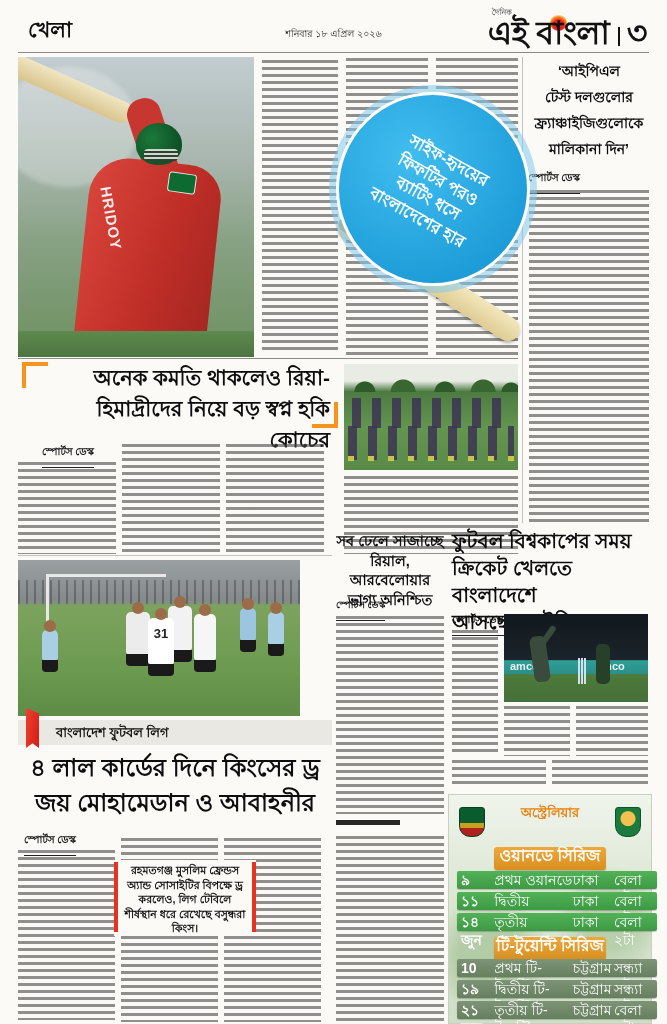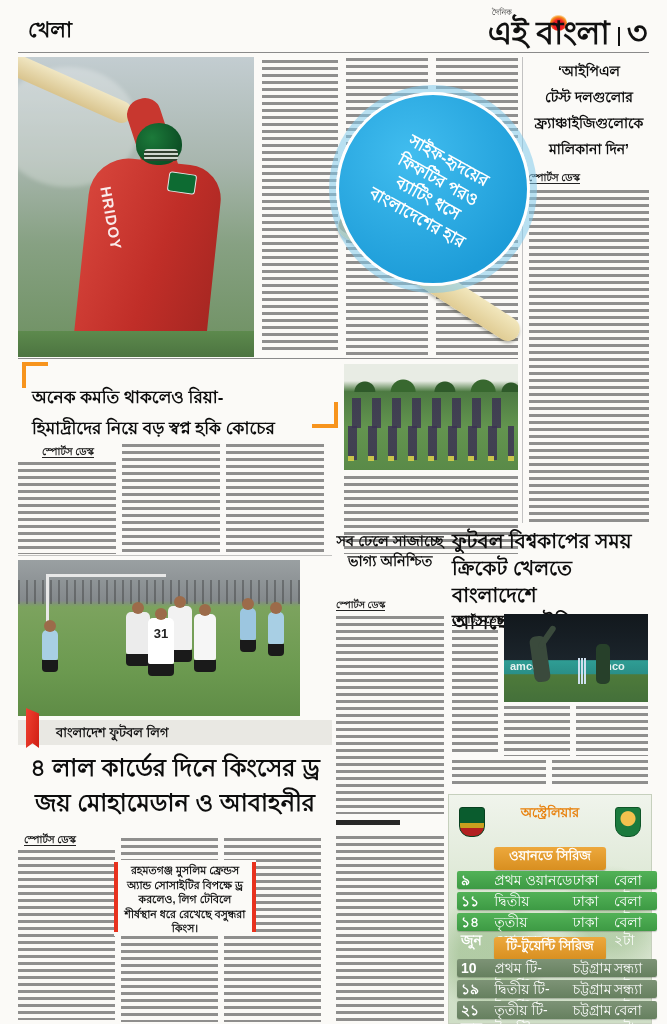--- a/index.html
+++ b/index.html
@@ -19,21 +19,21 @@
             background:radial-gradient(circle at 50% 65%,#ed1c24 0 35%,#f7941d 60%,rgba(247,148,29,0) 75%);z-index:0;}
   .logo-text,.logo-sep,.logo-num{position:relative;z-index:1;}
   .logo-sep{display:inline-block;width:1.5px;height:19px;background:#111;margin:0 7px 0 9px;vertical-align:-2px;}
   .hline{background:#8a8a8a;height:1px;}
   .vline{background:#c2c2c2;width:1px;}
 
   
   .hl{font-weight:800;color:#0d0d0d;}
   .center{text-align:center;}
   .byline{font-size:10px;font-weight:700;}
-  .byline span{border-bottom:1.2px solid #222;padding-bottom:0;}
+  .byline span{border-bottom:1.2px solid #222;padding-bottom:10px;}
 
   
   .photo-main{left:18px;top:57px;width:236px;height:300px;overflow:hidden;
      background:linear-gradient(to bottom,#c3cdd1 0%,#a8b6ae 35%,#87a183 62%,#6d9060 100%);}
   .pm-blur1{left:-20px;top:10px;width:140px;height:120px;border-radius:50%;background:rgba(255,255,255,.25);filter:blur(2px);}
   .pm-bat{left:-30px;top:18px;width:150px;height:22px;background:linear-gradient(#f0e6c2,#d9c48e);
           border-radius:11px;transform:rotate(24deg);}
   .pm-arm{left:118px;top:40px;width:34px;height:90px;background:#c8372f;border-radius:16px;transform:rotate(-18deg);}
   .pm-helmet{left:118px;top:66px;width:46px;height:42px;border-radius:50% 50% 46% 46%;background:radial-gradient(circle at 35% 35%,#1c7a3a,#0d5126 70%);}
   .pm-grill{left:126px;top:92px;width:34px;height:12px;background:repeating-linear-gradient(to bottom,#cfd8cf 0 2px,#31402f 2px 4px);border-radius:4px;}
@@ -55,21 +55,21 @@
   .bat-handle{position:absolute;left:0;top:4px;width:34px;height:16px;background:#b49a66;border-radius:8px;}
 
   
   .ipl-hl{left:528px;top:58px;width:122px;font-size:14px;line-height:26px;text-align:center;}
   .ipl-byline{left:528px;top:170px;width:122px;}
 
   
   .bracket{width:22px;height:22px;z-index:1;}
   .bracket-tl{left:22px;top:362px;border-left:4px solid #f7941d;border-top:4px solid #f7941d;}
   .bracket-br{left:312px;top:402px;border-right:4px solid #f7941d;border-bottom:4px solid #f7941d;}
-  .hockey-hl{left:32px;top:382px;width:298px;font-size:17px;line-height:31px;}
+  .hockey-hl{left:32px;top:362px;width:298px;font-size:21px;line-height:31px;text-align:right;}
   .hk-photo{left:344px;top:364px;width:174px;height:106px;overflow:hidden;
      background:linear-gradient(to bottom,#e8ece4 0%,#e8ece4 16%,#4d7a42 26%,#63954f 60%,#5a8a48 100%);}
   .hk-trees{left:0;top:6px;width:100%;height:22px;
      background:radial-gradient(circle at 12% 100%,#2f5a2a 0 10px,transparent 11px),
                 radial-gradient(circle at 34% 100%,#38682f 0 12px,transparent 13px),
                 radial-gradient(circle at 58% 100%,#2f5a2a 0 10px,transparent 11px),
                 radial-gradient(circle at 80% 100%,#38682f 0 12px,transparent 13px),
                 radial-gradient(circle at 96% 100%,#2f5a2a 0 9px,transparent 10px);}
   .hk-row{height:30px;background:repeating-linear-gradient(90deg,#3c3353 0 9px,rgba(0,0,0,0) 9px 20px);opacity:.85;}
   .hk-row1{left:8px;top:34px;width:158px;}
@@ -115,37 +115,38 @@
      background:linear-gradient(to bottom,#f0f4ec 0%,#dde8d5 40%,#cfdec6 100%);}
   .sched-blur{position:absolute;inset:0;background:
      radial-gradient(circle at 20% 70%,rgba(110,160,90,.35) 0 30px,transparent 60px),
      radial-gradient(circle at 80% 55%,rgba(110,160,90,.3) 0 26px,transparent 55px);}
   .sched-title1{position:absolute;left:0;right:0;top:8px;text-align:center;font-size:13px;font-weight:800;color:#e8820e;}
   .sched-title2{position:absolute;left:0;right:0;top:26px;text-align:center;font-size:14px;font-weight:800;color:#1b7a3d;}
   .shield{position:absolute;top:12px;width:24px;height:28px;border-radius:3px 3px 11px 11px;}
   .shield-l{left:10px;background:linear-gradient(#0a5c2e 55%,#c8a01e 55% 70%,#b22020 70%);border:1px solid #07401f;}
   .shield-r{right:10px;background:radial-gradient(circle at 50% 38%,#f2c14e 0 7px,#1b7a3d 8px);border:1px solid #0e5527;}
   .pill{position:absolute;left:50%;transform:translateX(-50%);width:112px;height:23px;border-radius:3px;
-     background:linear-gradient(#eda83c,#d88f20);color:#fff;font-size:13px;font-weight:800;text-align:center;line-height:17px;
+     background:linear-gradient(#eda83c,#d88f20);color:#fff;font-size:16px;font-weight:800;text-align:center;line-height:17px;
      box-shadow:0 1px 1px rgba(0,0,0,.25);}
   .srow{position:absolute;left:8px;width:200px;height:18px;border-radius:2px;color:#fff;font-size:14px;line-height:18px;
      display:flex;box-shadow:0 1px 1px rgba(0,0,0,.2);}
   .srow-g{background:linear-gradient(#52b257,#3d9a44);}
   .srow-o{background:linear-gradient(#7d9376,#66805f);}
   .srow .c1{width:17%;font-weight:800;padding-left:4px;}
   .srow .c2{width:40%;}
   .srow .c3{width:21%;}
   .srow .c4{width:22%;}
 </style>
 </head>
 <body>
 
 <div id="page">
 
   <div class="abs section-name hl">খেলা</div>
+  <div class="abs page-date">শনিবার ১৮ এপ্রিল ২০২৬</div>
   <div class="abs masthead">
     <span class="daily">দৈনিক</span>
     <span class="logo-line">
       <span class="logo-sun"></span>
       <span class="logo-text">এই বাংলা</span><span class="logo-sep"></span><span class="logo-num">৩</span>
     </span>
   </div>
   <div class="abs hline" style="left:18px;right:18px;top:52px;"></div>
 
   <div class="abs photo-main">
@@ -259,20 +260,21 @@
   <div class="abs gk-sm" style="left:121px;top:838px;width:97px;height:184px;"></div>
   <div class="abs gk-sm" style="left:224px;top:838px;width:97px;height:184px;"></div>
   <div class="abs quote-box">
     <span class="qbar qbar-l"></span>
     <span class="qbar qbar-r"></span>
     <div class="quote-text">রহমতগঞ্জ মুসলিম ফ্রেন্ডস অ্যান্ড সোসাইটির বিপক্ষে ড্র করলেও, লিগ টেবিলে শীর্ষস্থান ধরে রেখেছে বসুন্ধরা কিংস।</div>
   </div>
 
   <div class="abs real-hl hl center">
     <div>সব ঢেলে সাজাচ্ছে</div>
+    <div>রিয়াল, আরবেলোয়ার</div>
     <div>ভাগ্য অনিশ্চিত</div>
   </div>
   <div class="abs byline" style="left:336px;top:598px;font-size:9.5px;"><span>স্পোর্টস ডেস্ক</span></div>
   <div class="abs gk-sm" style="left:336px;top:616px;width:108px;height:198px;"></div>
   <div class="abs gk-dark" style="left:336px;top:820px;width:64px;height:9px;"></div>
   <div class="abs gk-sm" style="left:336px;top:836px;width:108px;height:186px;"></div>
 
   <div class="abs aus-hl hl">
     <div>ফুটবল বিশ্বকাপের সময়</div>
     <div>ক্রিকেট খেলতে বাংলাদেশে</div>

